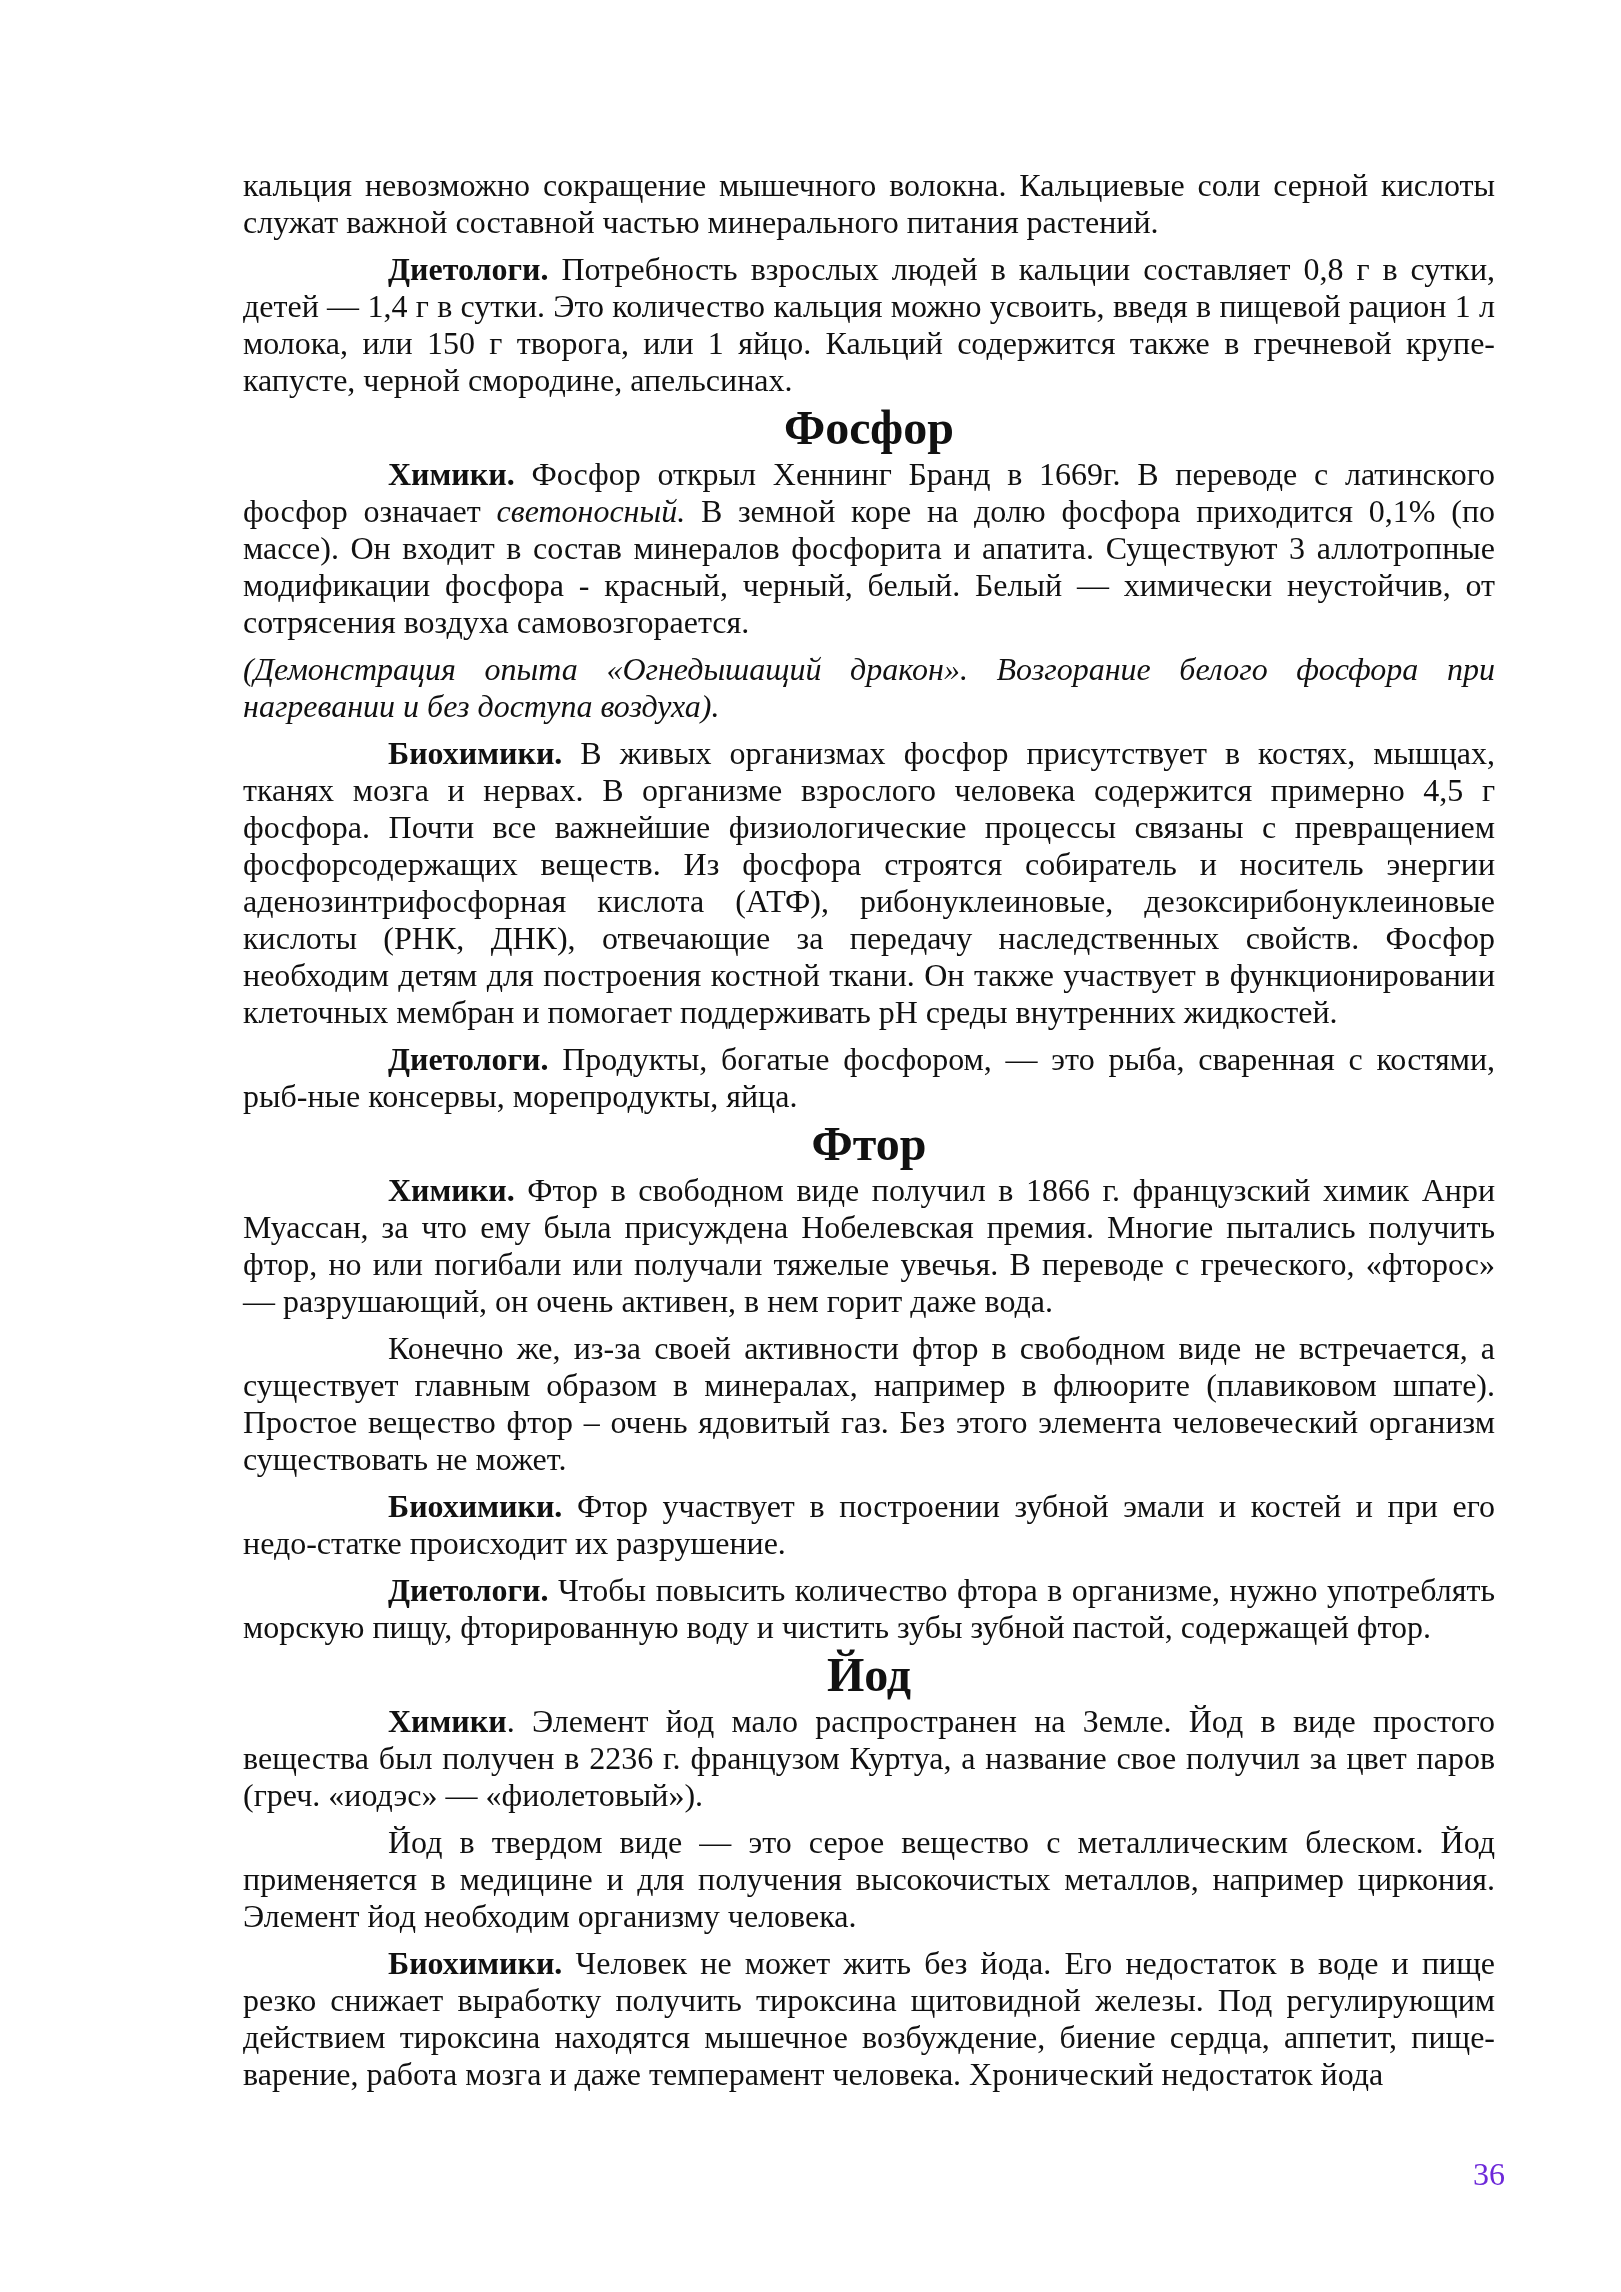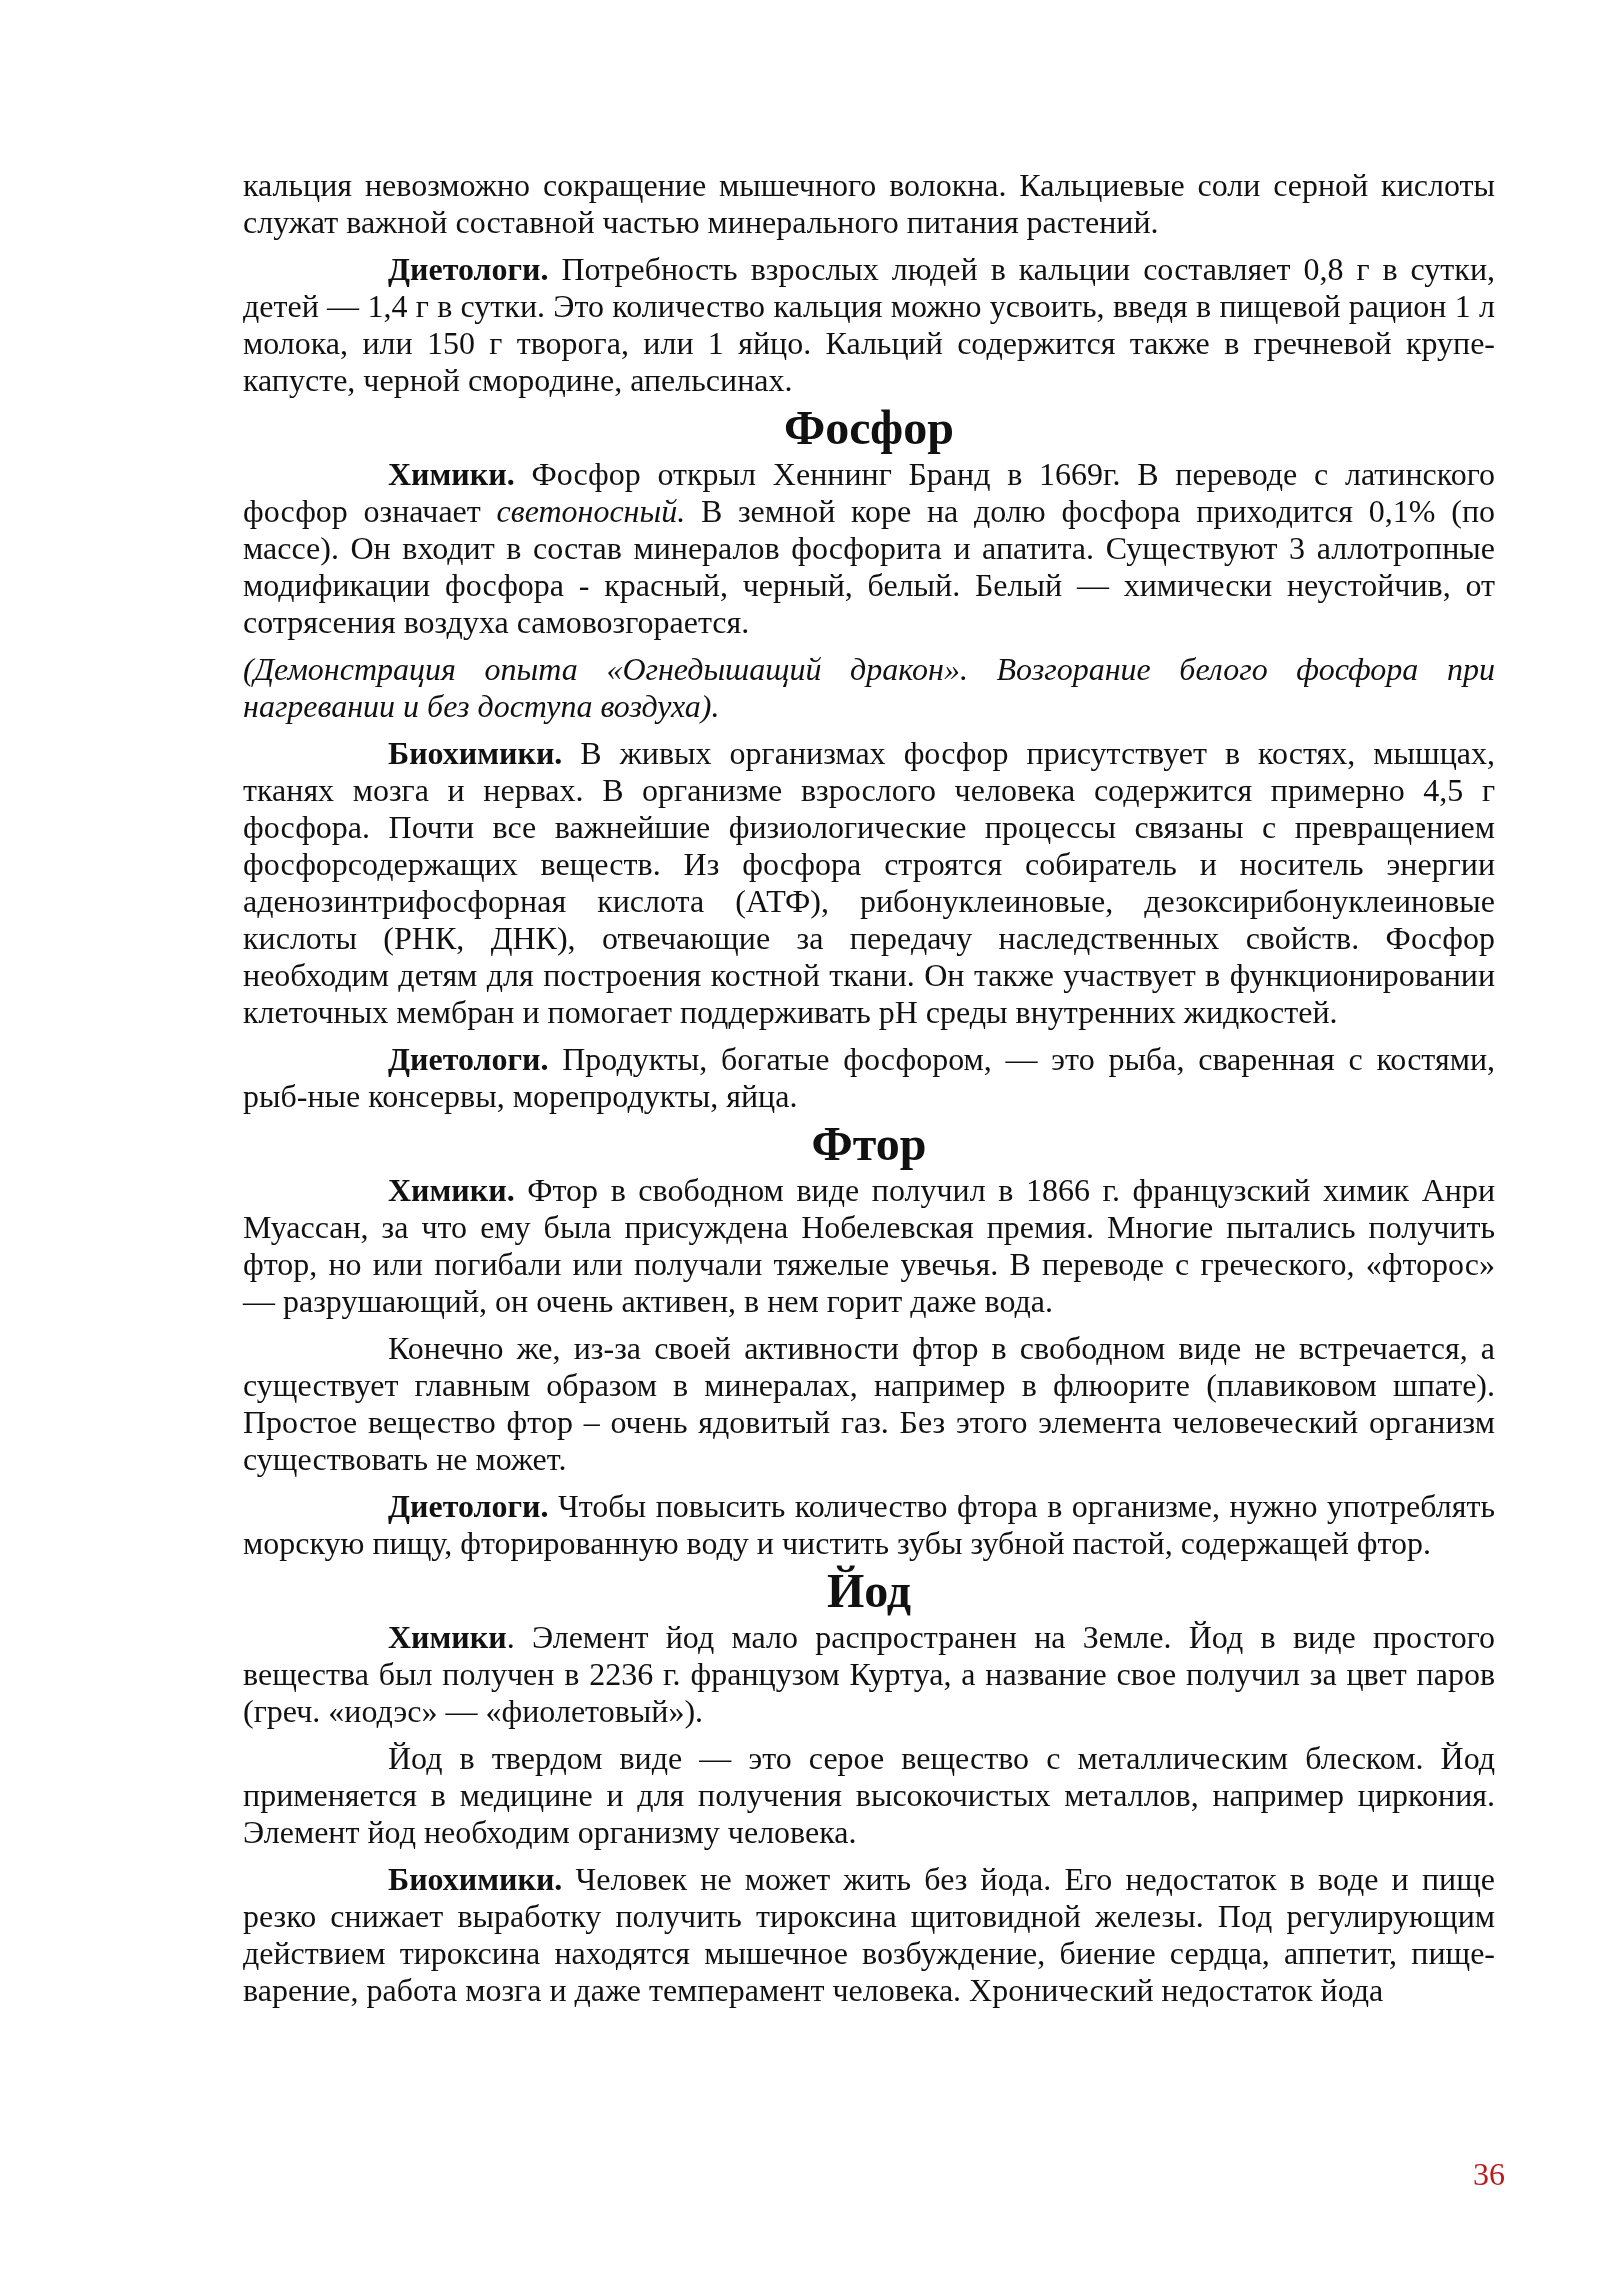--- a/index.html
+++ b/index.html
@@ -10,21 +10,21 @@
     font-size: 32px; line-height: 37px; color: #111111;
   }
   .p { margin: 10px; text-align: justify; text-indent: 145px; }
   .p.cont { text-indent: 0; }
   .p.demo { text-indent: 0; font-style: italic; }
   .h { margin: 0; text-align: center; font-weight: bold; }
   .lead { font-weight: bold; }
   .it { font-style: italic; }
   .pagenum {
     position: absolute; left: 1460px; top: 2156px; width: 45px; text-align: right;
-    font-family: "Liberation Serif", "DejaVu Serif", serif; font-size: 32px; color: #b91c1c;
+    font-family: "Liberation Serif", "DejaVu Serif", serif; font-size: 32px; color: #6d28d9;
   }
 </style>
 </head>
 <body>
 
 <div class="page">
   <p class="p cont"><span>кальция невозможно сокращение мышечного волокна. Кальциевые соли серной кислоты служат важной составной частью минерального питания растений.</span></p>
 
   <p class="p"><span class="lead">Диетологи.</span><span> Потребность взрослых людей в кальции составляет 0,8 г в сутки, детей — 1,4 г в сутки. Это количество кальция можно усвоить, введя в пищевой рацион 1 л молока, или 150 г творога, или 1 яйцо. Кальций содержится также в гречневой крупе-капусте, черной смородине, апельсинах.</span></p>
 
@@ -38,20 +38,21 @@
   <p class="p"><span class="lead">Биохимики.</span><span> В живых организмах фосфор присутствует в костях, мышцах, тканях мозга и нервах. В организме взрослого человека содержится примерно 4,5 г фосфора. Почти все важнейшие физиологические процессы связаны с превращением фосфорсодержащих веществ. Из фосфора строятся собиратель и носитель энергии аденозинтрифосфорная кислота (АТФ), рибонуклеиновые, дезоксирибонуклеиновые кислоты (РНК, ДНК), отвечающие за передачу наследственных свойств. Фосфор необходим детям для построения костной ткани. Он также участвует в функционировании клеточных мембран и помогает поддерживать pH среды внутренних жидкостей.</span></p>
 
   <p class="p"><span class="lead">Диетологи.</span><span> Продукты, богатые фосфором, — это рыба, сваренная с костями, рыб-ные консервы, морепродукты, яйца.</span></p>
 
   <h2 class="h">Фтор</h2>
 
   <p class="p"><span class="lead">Химики.</span><span> Фтор в свободном виде получил в 1866 г. французский химик Анри Муассан, за что ему была присуждена Нобелевская премия. Многие пытались получить фтор, но или погибали или получали тяжелые увечья. В переводе с греческого, «фторос» — разрушающий, он очень активен, в нем горит даже вода.</span></p>
 
   <p class="p"><span>Конечно же, из-за своей активности фтор в свободном виде не встречается, а существует главным образом в минералах, например в флюорите (плавиковом шпате). Простое вещество фтор – очень ядовитый газ. Без этого элемента человеческий организм существовать не может.</span></p>
 
+  <p class="p"><span class="lead">Биохимики.</span><span> Фтор участвует в построении зубной эмали и костей и при его недо-статке происходит их разрушение.</span></p>
 
   <p class="p"><span class="lead">Диетологи.</span><span> Чтобы повысить количество фтора в организме, нужно употреблять морскую пищу, фторированную воду и чистить зубы зубной пастой, содержащей фтор.</span></p>
 
   <h2 class="h">Йод</h2>
 
   <p class="p"><span class="lead">Химики</span><span>. Элемент йод мало распространен на Земле. Йод в виде простого вещества был получен в 2236 г. французом Куртуа, а название свое получил за цвет паров (греч. «иодэс» — «фиолетовый»).</span></p>
 
   <p class="p"><span>Йод в твердом виде — это серое вещество с металлическим блеском. Йод применяется в медицине и для получения высокочистых металлов, например циркония. Элемент йод необходим организму человека.</span></p>
 
   <p class="p"><span class="lead">Биохимики.</span><span> Человек не может жить без йода. Его недостаток в воде и пище резко снижает выработку получить тироксина щитовидной железы. Под регулирующим действием тироксина находятся мышечное возбуждение, биение сердца, аппетит, пище-варение, работа мозга и даже темперамент человека. Хронический недостаток йода</span></p>

